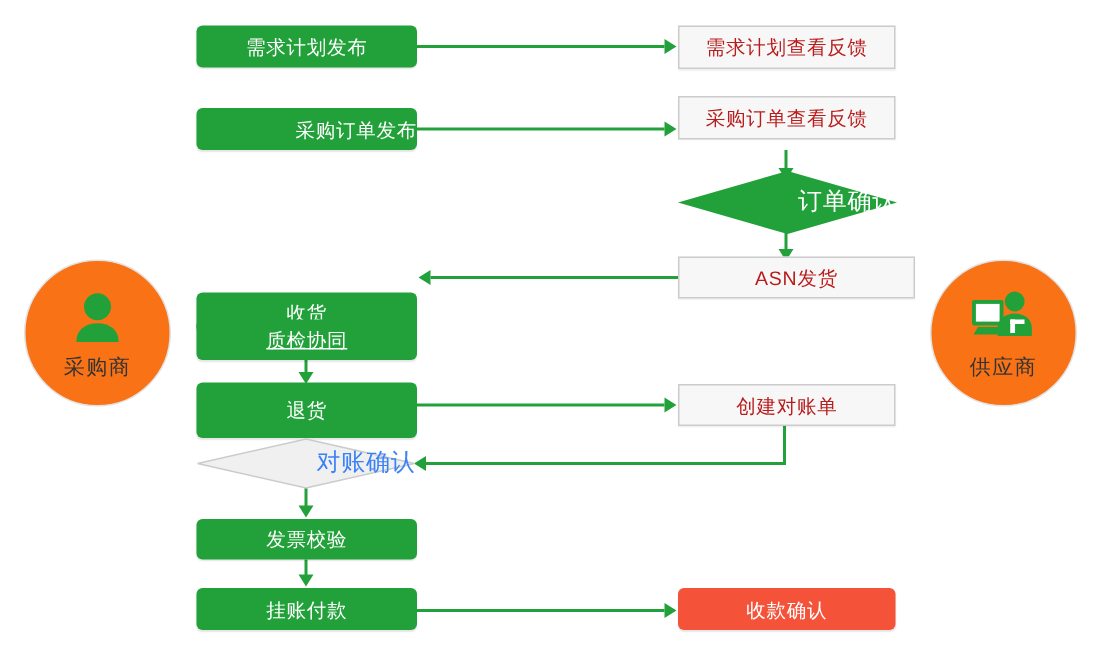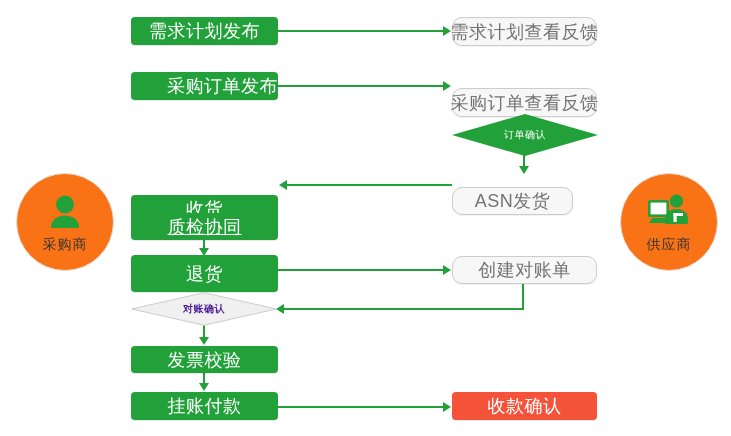--- a/index.html
+++ b/index.html
@@ -16,65 +16,65 @@
     overflow: hidden;
   }
 
   
   .node {
     position: absolute;
     box-sizing: border-box;
     display: flex;
     align-items: center;
     justify-content: center;
-    font-size: 18px;
+    font-size: 13px;
     line-height: 1;
     letter-spacing: 0.5px;
     white-space: nowrap;
     z-index: 4;
   }
   .node.green {
     background: #22a13a;
     color: #ffffff;
     border-radius: 4px;
     box-shadow: 0 1px 1px rgba(0,0,0,0.10);
   }
   .node.red {
     background: #f4533a;
     color: #ffffff;
     border-radius: 4px;
     box-shadow: 0 1px 1px rgba(0,0,0,0.10);
   }
   .node.plain {
     background: #f7f7f7;
-    color: #737373;
+    color: #b91c1c;
     border: 1px solid #cccccc;
-    border-radius: 10px;
+    border-radius: 0;
     box-shadow: 0 1px 1px rgba(0,0,0,0.06);
   }
 
   
   .diamond {
     position: absolute;
     z-index: 4;
   }
   .diamond svg { display: block; }
   .diamond .dlabel {
     position: absolute;
     left: 0; right: 0;
     top: 50%;
     transform: translateY(-50%);
-    text-align: center;
-    font-size: 10px;
+    text-align: right;
+    font-size: 16px;
     line-height: 1;
     letter-spacing: 0.5px;
     white-space: nowrap;
   }
   .diamond.green .dlabel { color: #ffffff; }
-  .diamond.gray .dlabel  { color: #4c1d95; font-weight: bold; }
+  .diamond.gray .dlabel  { color: #3b82f6; }
 
   
   .edge {
     position: absolute;
     background: #22a13a;
     z-index: 2;
   }
   .edge.h { height: 2px; }
   .edge.v { width: 2px; }
 
@@ -176,32 +176,32 @@
   </div>
 
   <div class="node plain" style="left:452px; top:17px; width:145px; height:29px;">
     <span>需求计划查看反馈</span>
   </div>
 
   <div class="node green" style="left:131px; top:72px; width:147px; height:28px;justify-content:flex-end;">
     <span>采购订单发布</span>
   </div>
 
-  <div class="node plain" style="left:452px; top:88px; width:145px; height:29px;">
+  <div class="node plain" style="left:452px; top:64px; width:145px; height:29px;">
     <span>采购订单查看反馈</span>
   </div>
 
   <div class="diamond green" style="left:452px; top:114px; width:146px; height:42px;">
     <svg width="146" height="42" viewBox="0 0 146 42" aria-hidden="true">
       <polygon points="73,0 146,21 73,42 0,21" fill="#22a13a"></polygon>
     </svg>
     <span class="dlabel">订单确认</span>
   </div>
 
-  <div class="node plain" style="left:452px; top:187px; width:121px; height:28px;text-align:center;">
+  <div class="node plain" style="left:452px; top:171px; width:158px; height:28px;text-align:center;">
     <span>ASN发货</span>
   </div>
 
   <div class="node green" style="left:131px; top:171px; width:147px; height:27px;margin-top:24px;">
     <span>收货</span>
   </div>
 
   <div class="node green" style="left:131px; top:213px; width:147px; height:27px;text-decoration:underline;">
     <span>质检协同</span>
   </div>

